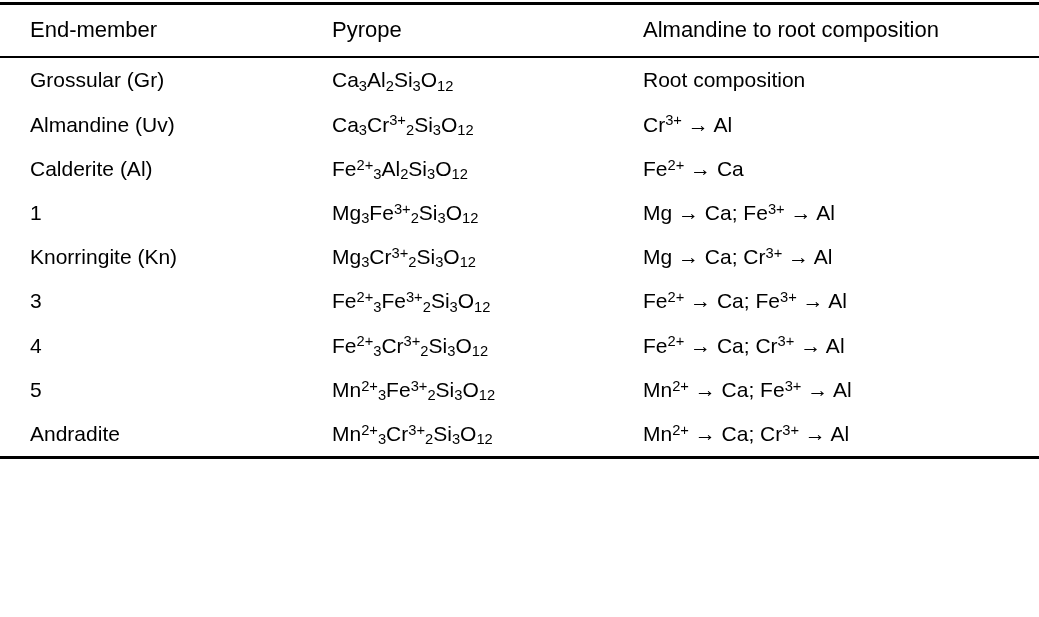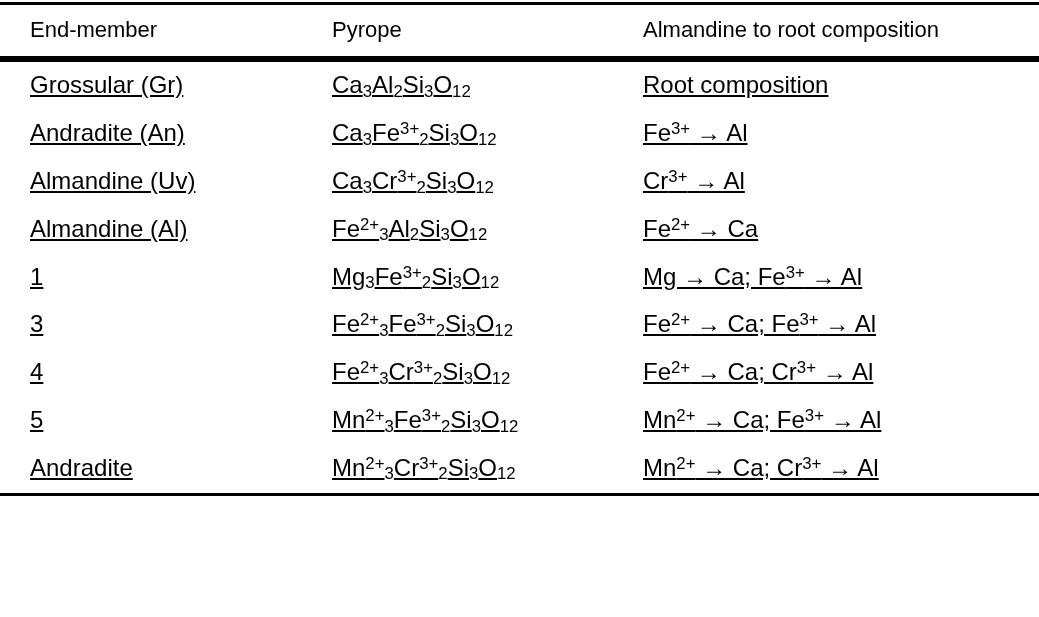--- a/index.html
+++ b/index.html
@@ -27,33 +27,32 @@
   }
   col.c1 { width: 302px; }
   col.c2 { width: 311px; }
   col.c3 { width: 426px; }
   thead th {
     font-weight: 400;
     text-align: left;
     font-size: 22px;
     line-height: 1.2;
     padding: 12px 0 13px 30px;
-    border-bottom: 6px solid #000000;
+    border-bottom: 2px solid #000000;
     white-space: nowrap;
     overflow: hidden;
   }
   tbody td {
-    font-size: 24px;
+    font-size: 21px;
     line-height: 1.2;
     padding: 9px 0 10px 30px;
     text-align: left;
     white-space: nowrap;
     overflow: hidden;
     vertical-align: middle;
-    text-decoration: underline;
   }
   sub, sup {
     font-size: 70%;
     line-height: 0;
     vertical-align: baseline;
     position: relative;
   }
   sub { top: 0.22em; }
   sup { top: -0.42em; }
 </style>
@@ -74,38 +73,38 @@
         <th>Almandine to root composition</th>
       </tr>
     </thead>
     <tbody>
         <tr>
     <td>Grossular (Gr)</td>
     <td>Ca<sub>3</sub>Al<sub>2</sub>Si<sub>3</sub>O<sub>12</sub></td>
     <td>Root composition</td>
   </tr>
         <tr>
-    <td>Andradite (An)</td>
-    <td>Ca<sub>3</sub>Fe<sup>3+</sup><sub>2</sub>Si<sub>3</sub>O<sub>12</sub></td>
-    <td>Fe<sup>3+</sup> → Al</td>
-  </tr>
-        <tr>
     <td>Almandine (Uv)</td>
     <td>Ca<sub>3</sub>Cr<sup>3+</sup><sub>2</sub>Si<sub>3</sub>O<sub>12</sub></td>
     <td>Cr<sup>3+</sup> → Al</td>
   </tr>
         <tr>
-    <td>Almandine (Al)</td>
+    <td>Calderite (Al)</td>
     <td>Fe<sup>2+</sup><sub>3</sub>Al<sub>2</sub>Si<sub>3</sub>O<sub>12</sub></td>
     <td>Fe<sup>2+</sup> → Ca</td>
   </tr>
         <tr>
     <td>1</td>
     <td>Mg<sub>3</sub>Fe<sup>3+</sup><sub>2</sub>Si<sub>3</sub>O<sub>12</sub></td>
     <td>Mg → Ca; Fe<sup>3+</sup> → Al</td>
+  </tr>
+        <tr>
+    <td>Knorringite (Kn)</td>
+    <td>Mg<sub>3</sub>Cr<sup>3+</sup><sub>2</sub>Si<sub>3</sub>O<sub>12</sub></td>
+    <td>Mg → Ca; Cr<sup>3+</sup> → Al</td>
   </tr>
         <tr>
     <td>3</td>
     <td>Fe<sup>2+</sup><sub>3</sub>Fe<sup>3+</sup><sub>2</sub>Si<sub>3</sub>O<sub>12</sub></td>
     <td>Fe<sup>2+</sup> → Ca; Fe<sup>3+</sup> → Al</td>
   </tr>
         <tr>
     <td>4</td>
     <td>Fe<sup>2+</sup><sub>3</sub>Cr<sup>3+</sup><sub>2</sub>Si<sub>3</sub>O<sub>12</sub></td>
     <td>Fe<sup>2+</sup> → Ca; Cr<sup>3+</sup> → Al</td>

